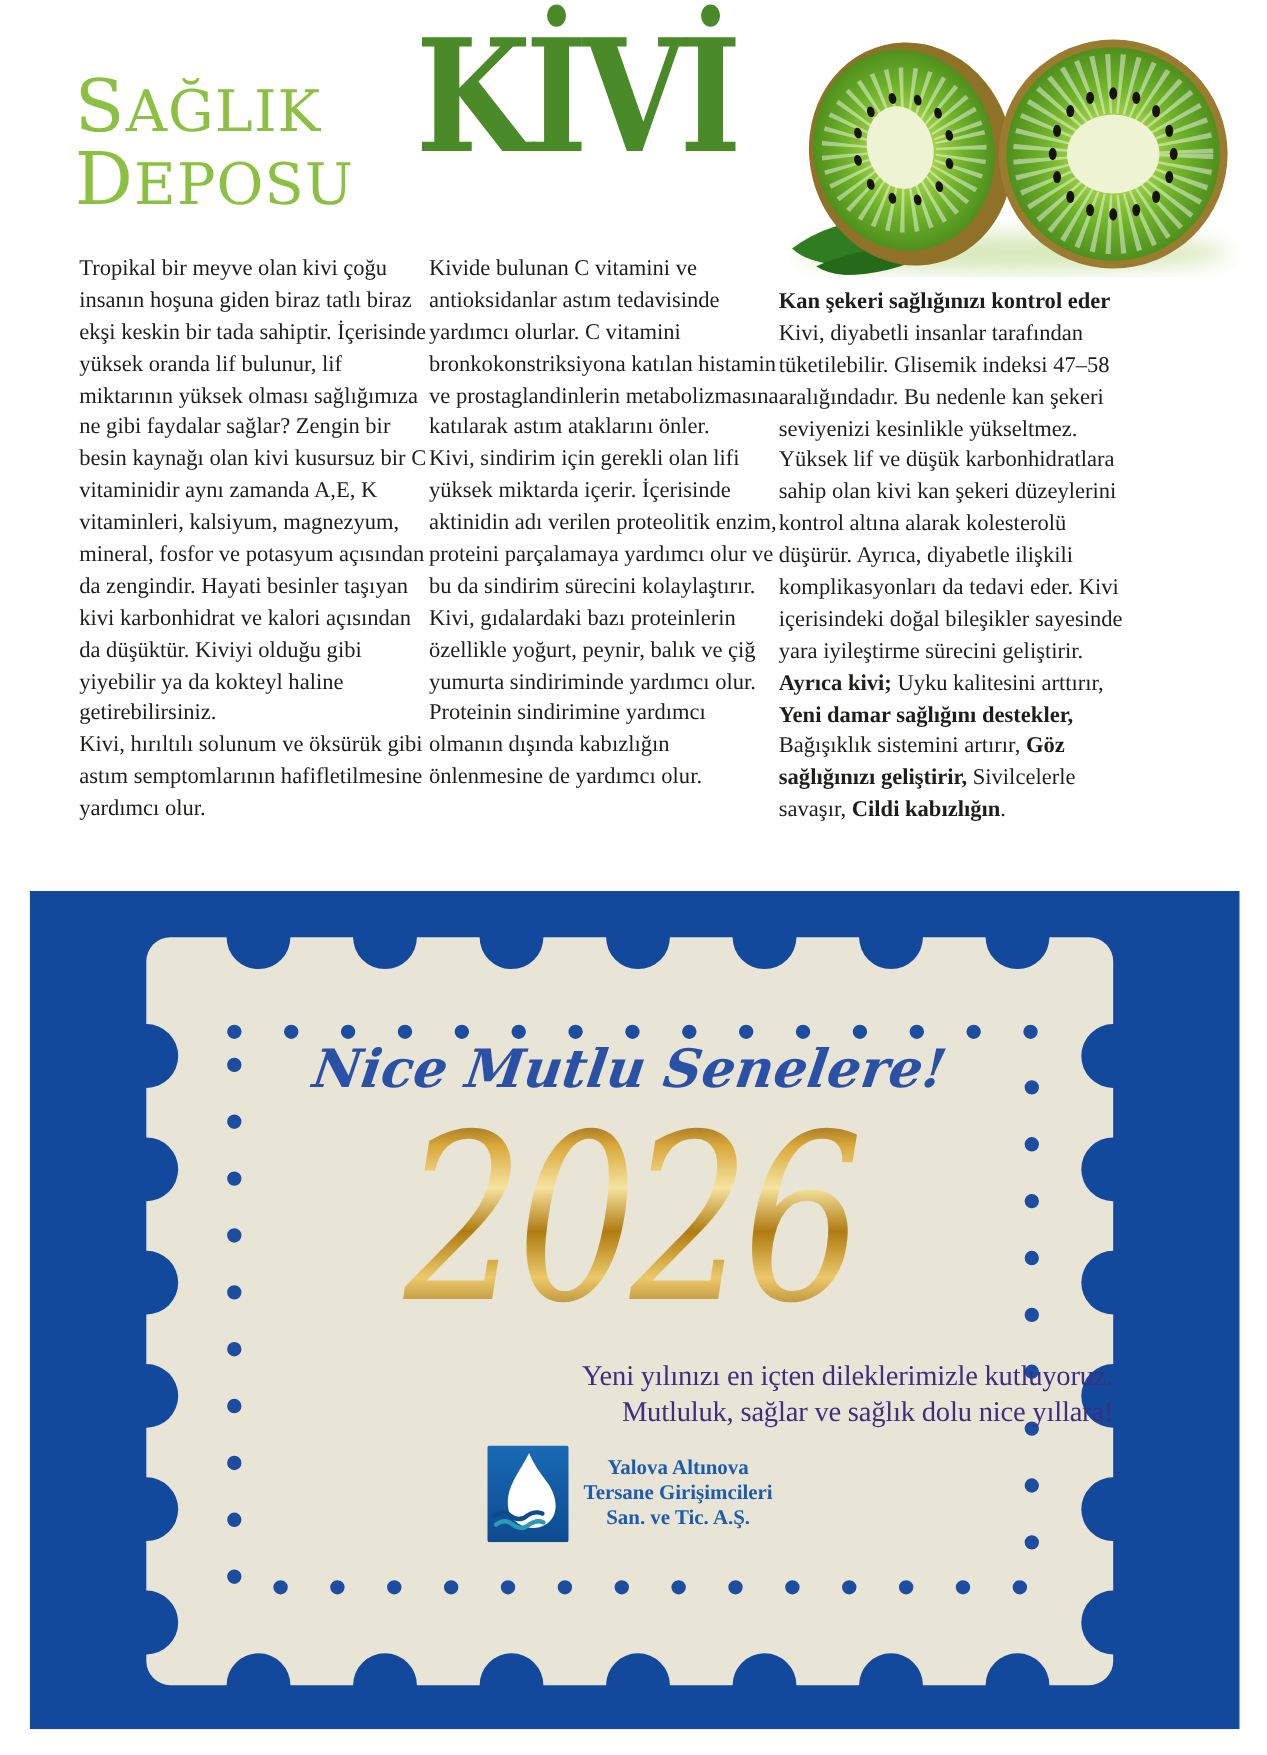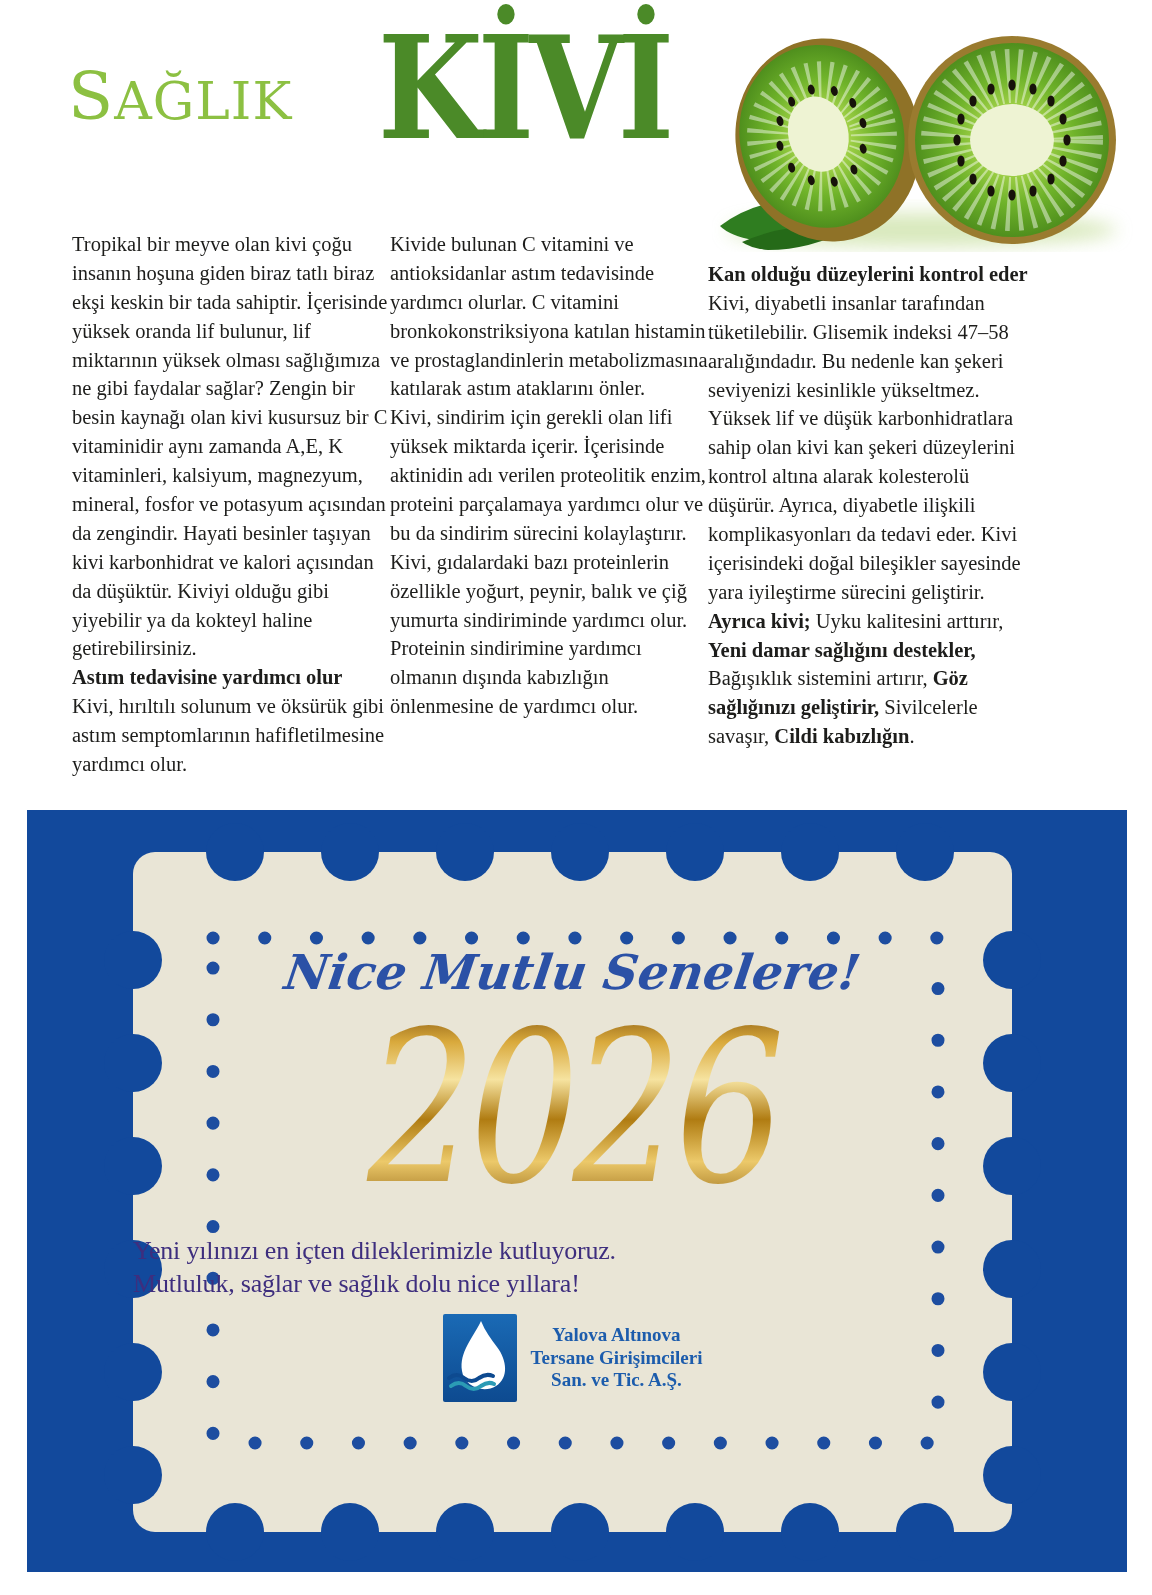--- a/index.html
+++ b/index.html
@@ -46,38 +46,39 @@
   .year{
     position:absolute;left:0;right:0;top:152px;text-align:center;
     font-family:"DejaVu Serif", serif;font-style:italic;font-weight:normal;
     font-size:210px;line-height:1.0;letter-spacing:-.04em;
     transform:scaleX(.82);transform-origin:center top;
     color:#c2922a;
     background:linear-gradient(180deg,#7a4d0a 0%,#d9a93c 18%,#f6e3a0 36%,#b07c12 55%,#ecc96a 75%,#8a5c0c 100%);
     -webkit-background-clip:text;background-clip:text;-webkit-text-fill-color:transparent;
   }
   .wish{
-    position:absolute;left:0;right:0;top:382px;text-align:left;
+    position:absolute;left:0;right:0;top:382px;text-align:right;
     font-size:26px;line-height:1.28;color:#3e2e7e;letter-spacing:-.2px;
   }
   .org{
     position:absolute;left:0;right:0;top:462px;
     display:flex;justify-content:center;align-items:center;gap:14px;
   }
   .org-mark{width:74px;height:88px;flex:0 0 auto;}
   .org-text{
     font-weight:bold;color:#1c5cac;font-size:19px;line-height:1.2;text-align:center;
     font-family:"Liberation Serif", serif;
   }
 </style>
 </head>
 <body>
 
 <div class="brand">
   <div class="brand-line">SAĞLIK</div>
+  <div class="brand-line">DEPOSU</div>
 </div>
 
 <h1 class="kivi-title" style="margin:0;">KİVİ</h1>
 
 <div class="kiwi-art">
   <svg width="436" height="238" viewBox="0 0 436 238">
     <defs>
       <radialGradient id="flesh" cx="50%" cy="50%" r="50%">
         <stop offset="0%" stop-color="#edf3cc"></stop>
         <stop offset="30%" stop-color="#a6d44b"></stop>
@@ -138,29 +139,28 @@
         <ellipse cx="339" cy="87" rx="3.6" ry="5.6"></ellipse>
           <ellipse cx="351" cy="105" rx="3.6" ry="5.6"></ellipse>
       </g>
     </g>
   </svg>
 </div>
 
 <div class="columns">
   <div class="col col1">
     <p>Tropikal bir meyve olan kivi çoğu insanın hoşuna giden biraz tatlı biraz ekşi keskin bir tada sahiptir. İçerisinde yüksek oranda lif bulunur, lif miktarının yüksek olması sağlığımıza ne gibi faydalar sağlar? Zengin bir besin kaynağı olan kivi kusursuz bir C vitaminidir aynı zamanda A,E, K vitaminleri, kalsiyum, magnezyum, mineral, fosfor ve potasyum açısından da zengindir. Hayati besinler taşıyan kivi karbonhidrat ve kalori açısından da düşüktür. Kiviyi olduğu gibi yiyebilir ya da kokteyl haline getirebilirsiniz.</p>
-    <p class="subhead">Astım tedavisine yardımcı olur</p>
     <p>Kivi, hırıltılı solunum ve öksürük gibi astım semptomlarının hafifletilmesine yardımcı olur.</p>
   </div>
   <div class="col col2">
     <p>Kivide bulunan C vitamini ve antioksidanlar astım tedavisinde yardımcı olurlar. C vitamini bronkokonstriksiyona katılan histamin ve prostaglandinlerin metabolizmasına katılarak astım ataklarını önler.</p>
     <p>Kivi, sindirim için gerekli olan lifi yüksek miktarda içerir. İçerisinde aktinidin adı verilen proteolitik enzim, proteini parçalamaya yardımcı olur ve bu da sindirim sürecini kolaylaştırır. Kivi, gıdalardaki bazı proteinlerin özellikle yoğurt, peynir, balık ve çiğ yumurta sindiriminde yardımcı olur. Proteinin sindirimine yardımcı olmanın dışında kabızlığın önlenmesine de yardımcı olur.</p>
   </div>
   <div class="col col3">
-    <p class="subhead">Kan olduğu düzeylerini kontrol eder</p>
+    <p class="subhead">Kan şekeri sağlığınızı kontrol eder</p>
     <p>Kivi, diyabetli insanlar tarafından tüketilebilir. Glisemik indeksi 47–58 aralığındadır. Bu nedenle kan şekeri seviyenizi kesinlikle yükseltmez. Yüksek lif ve düşük karbonhidratlara sahip olan kivi kan şekeri düzeylerini kontrol altına alarak kolesterolü düşürür. Ayrıca, diyabetle ilişkili komplikasyonları da tedavi eder. Kivi içerisindeki doğal bileşikler sayesinde yara iyileştirme sürecini geliştirir.</p>
     <p><span class="bseg">Ayrıca kivi;</span><span> Uyku kalitesini arttırır, </span><span class="bseg">Yeni damar sağlığını destekler,</span><span> Bağışıklık sistemini artırır, </span><span class="bseg">Göz sağlığınızı geliştirir,</span><span> Sivilcelerle savaşır, </span><span class="bseg">Cildi kabızlığın</span><span>.</span></p>
   </div>
 </div>
 
 <div class="card">
   <svg class="stamp" width="1100" height="762" viewBox="0 0 1100 762">
     <rect x="0" y="0" width="1100" height="762" fill="#12499c"></rect>
     <rect x="106" y="42" width="879" height="680" rx="22" fill="#e9e5d6"></rect>
 

